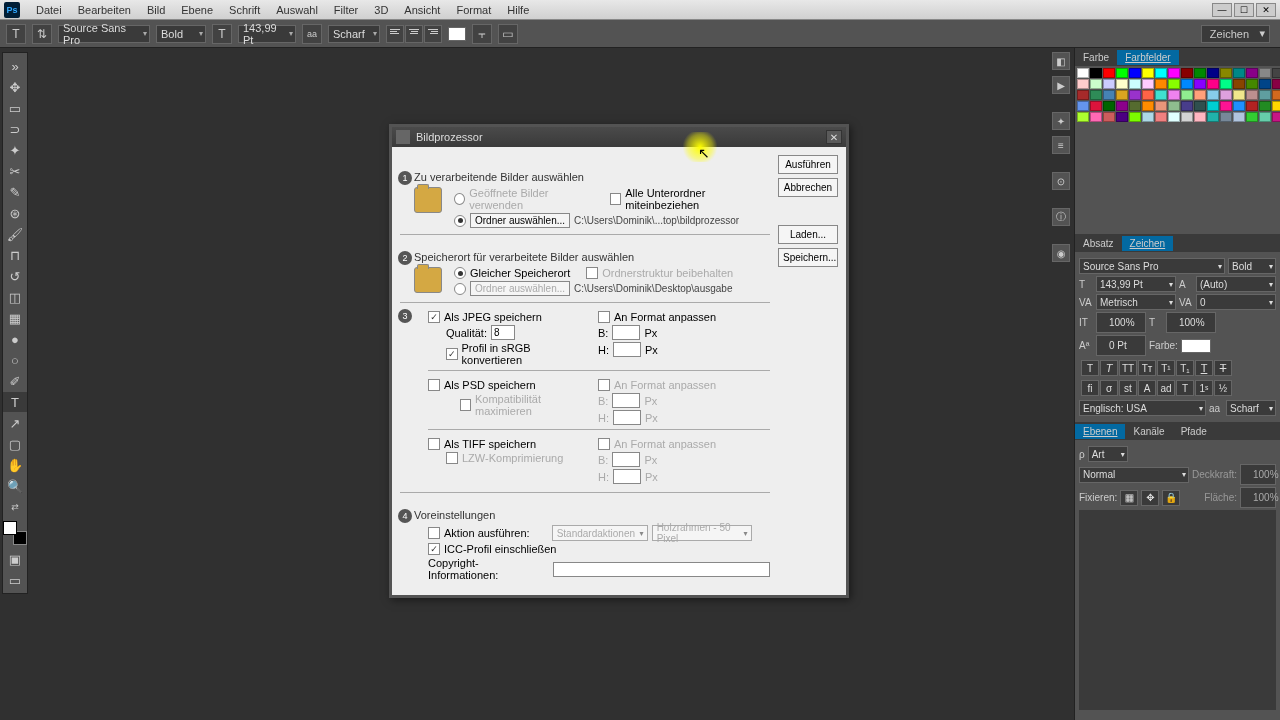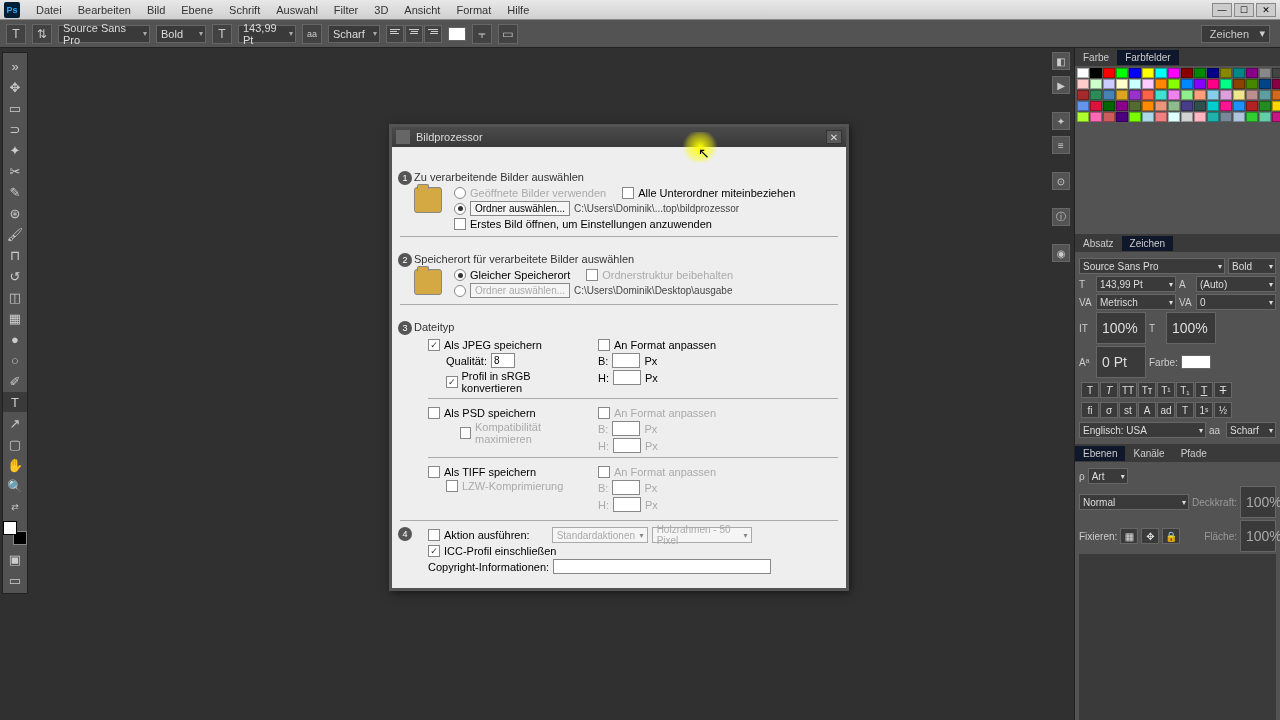--- a/index.html
+++ b/index.html
@@ -32,30 +32,30 @@
 .fgbg .fg { position: absolute; width: 14px; height: 14px; background: #fff; border: 1px solid #000; top: 0; left: 0; }
 .fgbg .bg { position: absolute; width: 14px; height: 14px; background: #000; border: 1px solid #888; bottom: 0; right: 0; }
 
 
 .rpanel { position: absolute; right: 0; top: 48px; width: 206px; bottom: 0; background: #535353; border-left: 1px solid #222; }
 .rcol-icons { position: absolute; right: 208px; top: 52px; width: 20px; display: flex; flex-direction: column; gap: 6px; }
 .rcol-icons .ri { width: 18px; height: 18px; background: #535353; border: 1px solid #666; color: #ccc; display: flex; align-items: center; justify-content: center; font-size: 10px; }
 
 .panel-tabs { display: flex; background: #3a3a3a; height: 18px; align-items: center; }
 .ptab { padding: 2px 8px; color: #ccc; font-size: 10px; }
-.ptab.active { background: #0f172a; }
+.ptab.active { background: #0369a1; text-decoration: underline; }
 
 .swatches { display: grid; grid-template-columns: repeat(16, 12px); grid-auto-rows: 10px; gap: 1px; padding: 2px; }
 .swatch { width: 12px; height: 10px; border: 1px solid rgba(0,0,0,0.3); }
 
 .char-panel { padding: 4px; }
 .char-row { display: flex; align-items: center; gap: 3px; margin: 2px 0; }
 .char-sel { background: #3a3a3a; color: #ddd; border: 1px solid #666; height: 16px; padding: 0 14px 0 3px; flex: 1; position: relative; font-size: 10px; display: flex; align-items: center; }
 .char-sel::after { content: "▾"; position: absolute; right: 2px; font-size: 8px; }
-.char-inp { background: #3a3a3a; color: #ddd; border: 1px solid #666; height: 32px; padding: 0 5px; width: 50px; font-size: 14px; display: flex; align-items: center; }
+.char-inp { background: #3a3a3a; color: #ddd; border: 1px solid #666; height: 21px; padding: 0 12px; width: 50px; font-size: 10px; display: flex; align-items: center; }
 .char-lbl { color: #ccc; font-size: 10px; width: 14px; }
 .tt-btns { display: flex; gap: 1px; padding: 2px; }
 .tt-btn { width: 18px; height: 16px; background: #3a3a3a; border: 1px solid #666; color: #ddd; font-size: 10px; display: flex; align-items: center; justify-content: center; }
 .layers-body { background: #3a3a3a; height: 200px; margin-top: 2px; }
 
 
 .dialog { position: absolute; left: 389px; top: 124px; width: 460px; background: #eee; border: 3px solid #535353; box-shadow: 2px 2px 8px rgba(0,0,0,0.5); }
 .dialog-title { background: linear-gradient(#4a4a4a, #3a3a3a); height: 20px; display: flex; align-items: center; padding: 0 4px; color: #ddd; font-size: 11px; }
 .dialog-title .ticon { width: 14px; height: 14px; background: #666; margin-right: 6px; }
 .dialog-title .close { margin-left: auto; width: 16px; height: 14px; background: #5a5a5a; border: 1px solid #333; display: flex; align-items: center; justify-content: center; font-size: 10px; color: #ddd; }
@@ -391,24 +391,20 @@
             <span class="disabled">Geöffnete Bilder verwenden</span>
             <span style="width:8px"></span>
             <span class="check"></span>
             <span>Alle Unterordner miteinbeziehen</span>
           </div>
           <div class="row">
             <span class="radio checked"></span>
             <span class="smallbtn">Ordner auswählen...</span>
             <span class="pathtext">C:\Users\Dominik\...top\bildprozessor</span>
           </div>
-          <div class="row">
-            <span class="check"></span>
-            <span>Erstes Bild öffnen, um Einstellungen anzuwenden</span>
-          </div>
         </div>
       </div>
       <div class="sec-line"></div>
 
       <div class="section">
         <div class="sec-num">2</div>
         <div class="sec-title">Speicherort für verarbeitete Bilder auswählen</div>
         <div class="folder-icon"></div>
         <div class="indent">
           <div class="row">
@@ -422,21 +418,20 @@
             <span class="radio"></span>
             <span class="smallbtn disabled">Ordner auswählen...</span>
             <span class="pathtext disabled">C:\Users\Dominik\Desktop\ausgabe</span>
           </div>
         </div>
       </div>
       <div class="sec-line"></div>
 
       <div class="section">
         <div class="sec-num">3</div>
-        <div class="sec-title">Dateityp</div>
         <div class="indent" style="margin-left:14px">
           <div class="sectwo">
             <div class="leftcol">
               <div class="row">
                   <span class="check checked"></span>
                   <span>Als JPEG speichern</span>
                 </div>
               <div class="row" style="margin-left:18px">
                   <span>Qualität:</span> 
                   <input class="txtinp" style="width: 24px;" value="8">
@@ -520,35 +515,43 @@
                   <span>Px</span>
                 </div>
             </div>
           </div>
         </div>
       </div>
       <div class="sec-line"></div>
 
       <div class="section">
         <div class="sec-num">4</div>
+        <div class="sec-title">Voreinstellungen</div>
         <div class="row" style="margin-left:14px">
           <span class="check"></span>
           <span>Aktion ausführen:</span>
           <span style="width:14px"></span>
           <span class="sel-inp disabled" style="width:96px">Standardaktionen</span>
           <span class="sel-inp disabled" style="width:100px">Holzrahmen - 50 Pixel</span>
         </div>
         <div class="row" style="margin-left:14px">
           <span class="check checked"></span>
           <span>ICC-Profil einschließen</span>
         </div>
         <div class="row" style="margin-left:14px">
           <span>Copyright-Informationen:</span>
           <input class="txtinp" style="width: 218px;">
         </div>
       </div>
 
     </div>
+    <div class="dialog-btns">
+      <div class="dbtn">Ausführen</div>
+      <div class="dbtn">Abbrechen</div>
+      <div style="height:20px"></div>
+      <div class="dbtn">Laden...</div>
+      <div class="dbtn">Speichern...</div>
+    </div>
   </div>
 </div>
 
 <div class="cursor-hl"></div>
 <div class="cursor-arrow">↖</div>
 
 </body></html>

